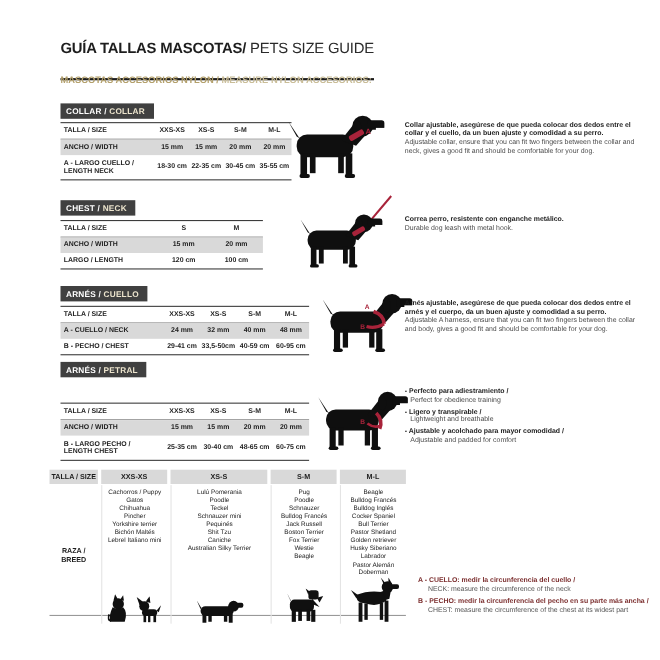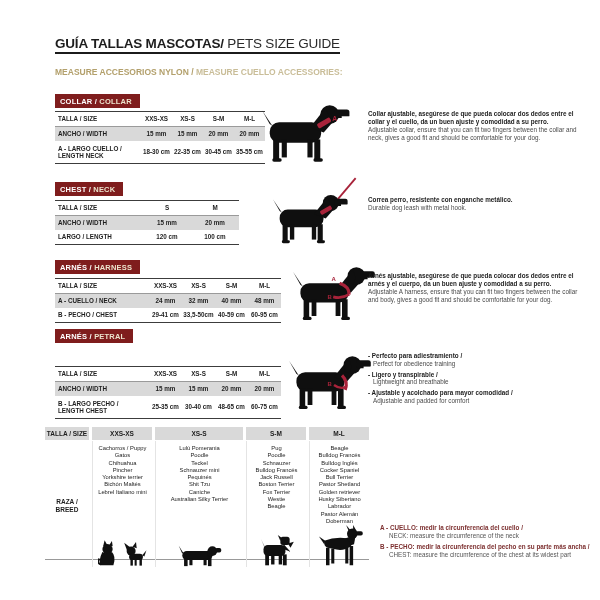--- a/index.html
+++ b/index.html
@@ -3,29 +3,29 @@
 <meta charset="utf-8">
 <style>
   html,body { margin:0; padding:0; background:#ffffff; }
   .page {
     position:relative; width:600px; height:600px; background:#fff; overflow:hidden;
     font-family:"Liberation Sans","DejaVu Sans",sans-serif; color:#1d1d1d;
     -webkit-font-smoothing:antialiased;
   }
   
   .title { position:absolute; left:55px; top:36px; font-size:13.5px; letter-spacing:-0.2px;
-           border-bottom:2px solid #1b1b1b; padding-bottom:1px; white-space:nowrap; }
+           border-bottom:2px solid #1b1b1b; padding-bottom:20px; white-space:nowrap; }
   .title .es { font-weight:700; }
   .title .en { font-weight:400; color:#2a2a2a; }
   .subtitle { position:absolute; left:55px; top:67px; font-size:8.5px; white-space:nowrap; }
   .subtitle .es { font-weight:700; color:#b3a06c; }
   .subtitle .en { font-weight:600; color:#c9bd98; }
 
   
-  .badge { position:absolute; left:55px; background:#7f1d1d; padding:2.5px 8px 2.5px 5px;
+  .badge { position:absolute; left:55px; background:#404040; padding:2.5px 8px 2.5px 5px;
            font-size:7.5px; letter-spacing:0.2px; white-space:nowrap; }
   .badge .bes { font-weight:700; color:#ffffff; }
   .badge .ben { font-weight:600; color:#ece4cd; }
 
   
   .tbl { position:absolute; left:55px; font-size:6.3px;
          border-top:1px solid #3c3c3c; border-bottom:1px solid #3c3c3c; }
   .tr  { display:grid; align-items:center; min-height:14px; }
   .tr.tall { min-height:22px; }
   .tr.head { border-bottom:1px solid #9a9a9a; }
@@ -90,22 +90,22 @@
         <rect x="64" y="68" width="11" height="4" rx="2"></rect>
       </g>
     </defs>
   </svg>
 
   <div class="title">
     <span class="es">GUÍA TALLAS MASCOTAS/</span>
     <span class="en">PETS SIZE GUIDE</span>
   </div>
   <div class="subtitle">
-    <span class="es">MEASURE ACCESORIOS NYLON /</span>
-    <span class="en">MEASURE CUELLO ACCESSORIES:</span>
+    <span class="es">MASCOTAS ACCESORIOS NYLON /</span>
+    <span class="en">MEASURE NYLON ACCESORIOS:</span>
   </div>
 
   <div class="badge" style="top:94px">
     <span class="bes">COLLAR /</span>
     <span class="ben">COLLAR</span>
   </div>
   <div class="tbl collar-grid" style="top:111px">
     <div class="tr head">
       <div class="td label">TALLA / SIZE</div>
       <div class="td">XXS-XS</div>
@@ -165,21 +165,21 @@
     <use href="#dogbase" y="20" fill="#0f0f0f"></use>
     <rect x="68" y="44" width="17" height="6" rx="2" fill="#a8233a" transform="rotate(-30 76 47)"></rect>
   </svg>
   <div class="desc" style="top:196px">
     <div class="es">Correa perro, resistente con enganche metálico.</div>
     <div class="en">Durable dog leash with metal hook.</div>
   </div>
 
   <div class="badge" style="top:260px">
     <span class="bes">ARNÉS /</span>
-    <span class="ben">HARNESS</span>
+    <span class="ben">CUELLO</span>
   </div>
   <div class="tbl harn-grid" style="top:278px">
     <div class="tr head">
       <div class="td label">TALLA / SIZE</div>
       <div class="td">XXS-XS</div>
       <div class="td">XS-S</div>
       <div class="td">S-M</div>
       <div class="td">M-L</div>
     </div>
     <div class="tr shade">

